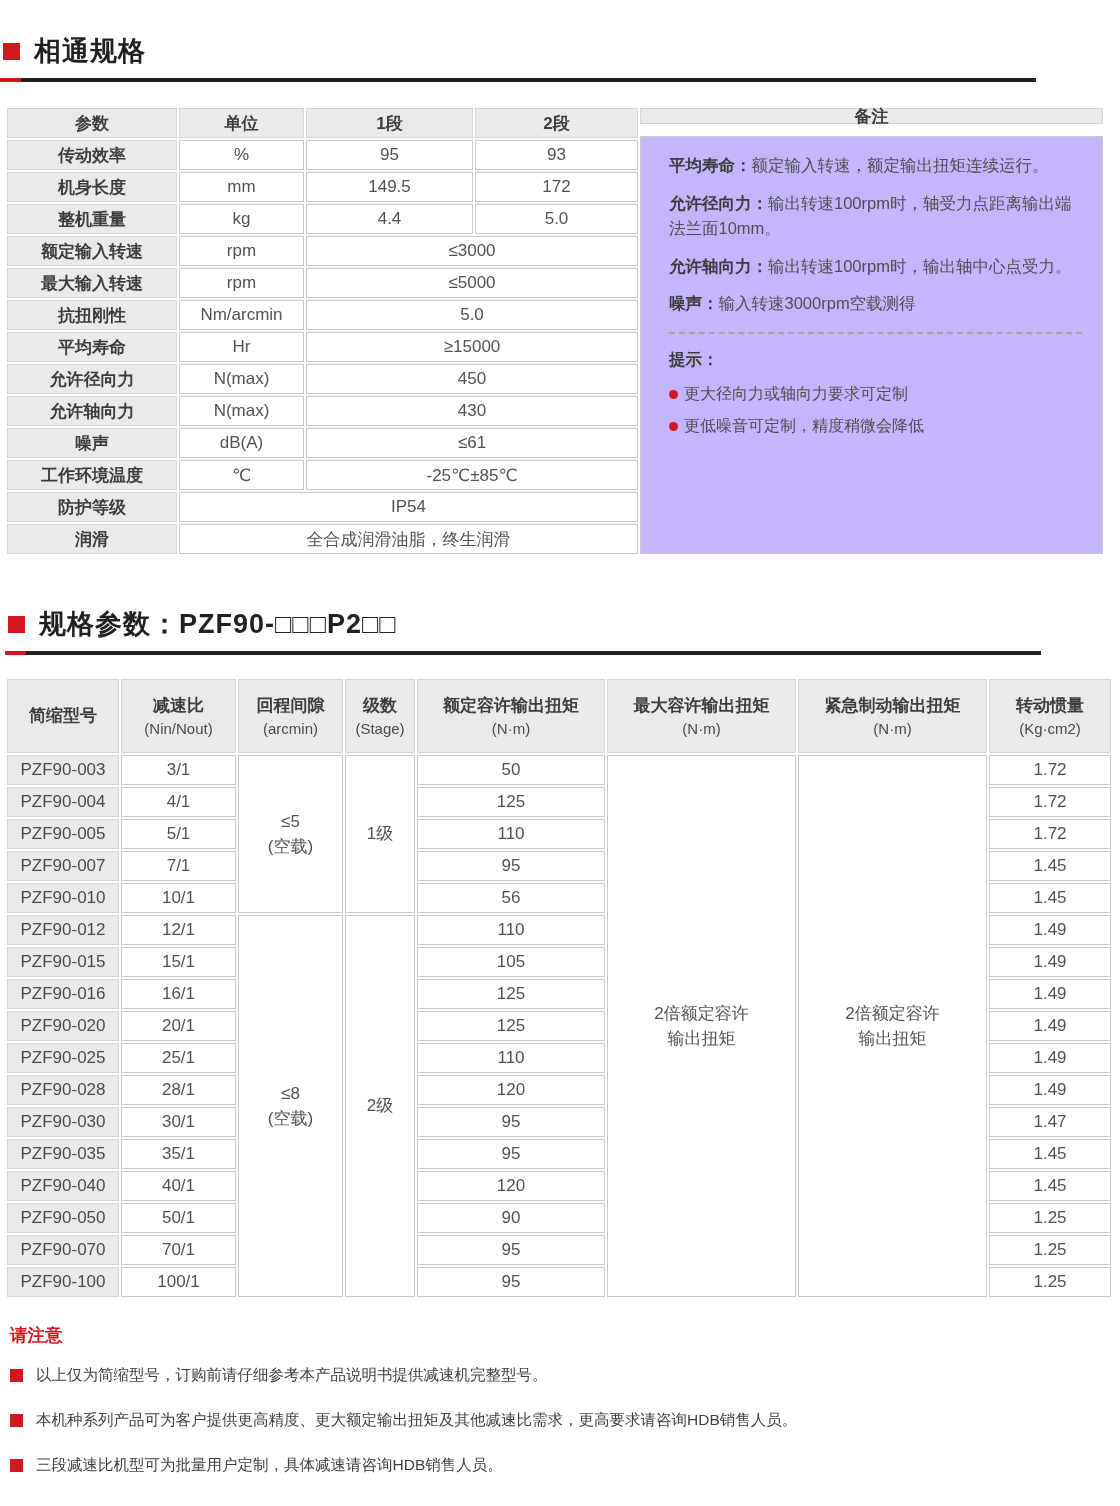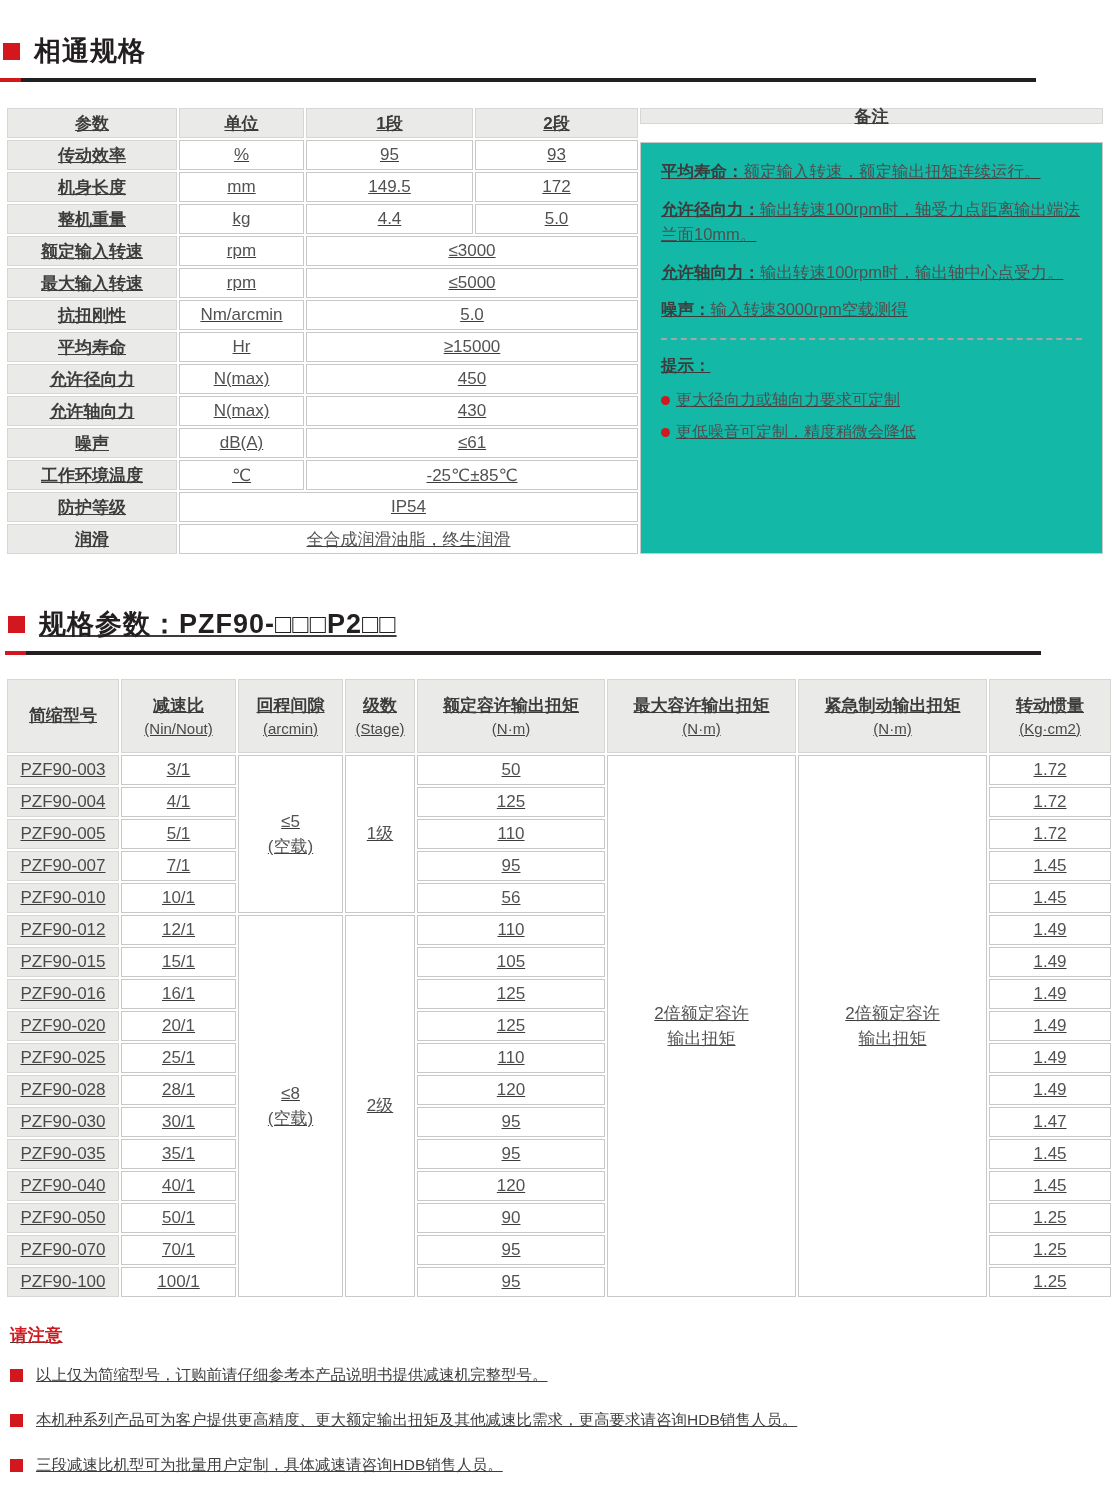--- a/index.html
+++ b/index.html
@@ -16,40 +16,40 @@
        font-family:"Liberation Sans","DejaVu Sans",sans-serif;color:var(--label);}
   .page{width:1120px;height:1506px;padding-top:33px;position:relative;}
 
   
   .section-title{position:relative;display:flex;align-items:center;
                  padding:0 0 9px 0;border-bottom:4px solid #231f20;width:1036px;}
   .section-title .sq{width:17px;height:17px;background:var(--red);margin:0 14px 0 3px;flex:none;}
   .section-title h2{margin:0;font-size:27px;font-weight:bold;color:#231f20;letter-spacing:1px;}
   .section-title::after{content:"";position:absolute;left:0;bottom:-4px;width:21px;height:4px;background:var(--red);}
 
-  .content{margin-left:5px;width:1090px;text-decoration:underline;}
+  .content{margin-left:5px;width:1090px;}
 
   
   table{border-collapse:separate;border-spacing:2px;table-layout:fixed;}
   td{vertical-align:middle;text-align:center;padding:0 4px;}
   td.h{background:var(--cellgray);border:1px solid var(--cellborder-gray);
        font-weight:bold;color:var(--label);font-size:17px;}
   td.v{background:#fff;border:1px solid var(--cellborder);color:var(--value);
        font-weight:normal;font-size:17px;}
 
   
   .spec-wrap{display:flex;margin-top:24px;align-items:stretch;}
   .spec-table{width:627px;flex:none;}
   .spec-table td{height:30px;}
   .remarks{width:463px;flex:none;display:flex;flex-direction:column;padding:2px 0;}
   .remarks-header{height:16px;background:var(--cellgray);border:1px solid var(--cellborder-gray);
                   font-weight:bold;font-size:17px;color:var(--label);
                   display:flex;align-items:center;justify-content:center;flex:none;}
-  .remarks-body{flex:1;border:1px solid var(--cellborder);margin-top:18px;
-                padding:16px 20px 8px 20px;background:#14b8a6;}
+  .remarks-body{flex:1;border:1px solid var(--cellborder);margin-top:12px;
+                padding:16px 20px 8px 28px;background:#c4b5fd;}
   .remarks-body p{margin:0 0 12px;font-size:16.5px;line-height:1.55;color:#4f4f4f;}
   .remarks-body p b{color:var(--label);}
   .dash{border-top:2px dashed #a5a5a3;margin:15px 0 13px;}
   .tips-t{margin:0 0 10px;}
   .tip{font-size:16px;color:#4f4f4f;margin:0 0 11px;display:flex;align-items:center;}
   .dot{width:9px;height:9px;border-radius:50%;background:var(--red);display:inline-block;
        margin-right:6px;flex:none;}
 
   
   .title-2{margin-top:50px;}

